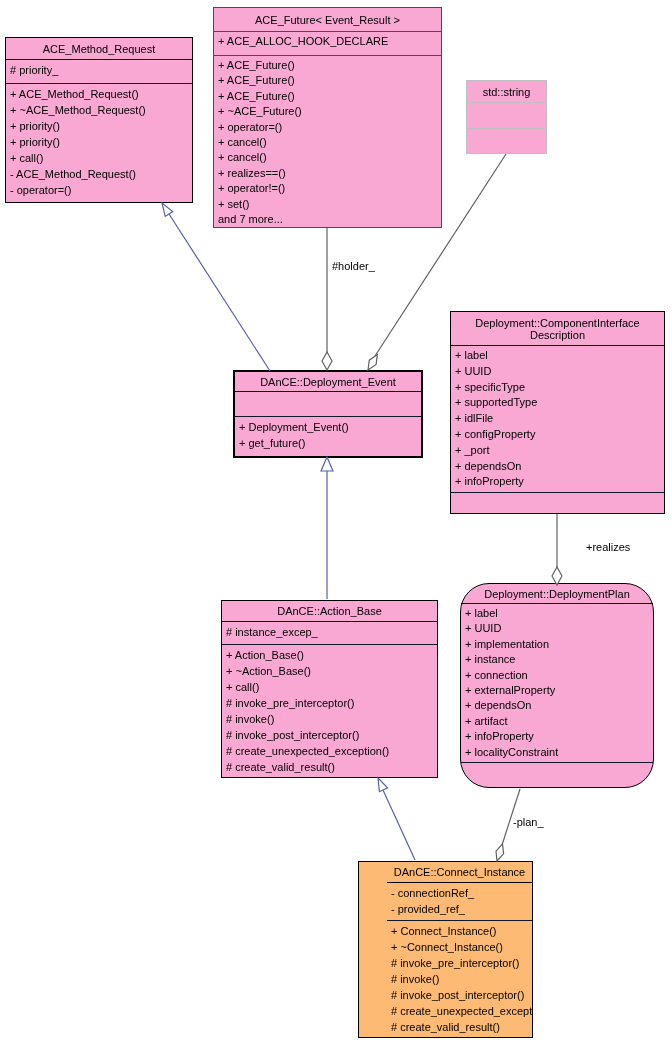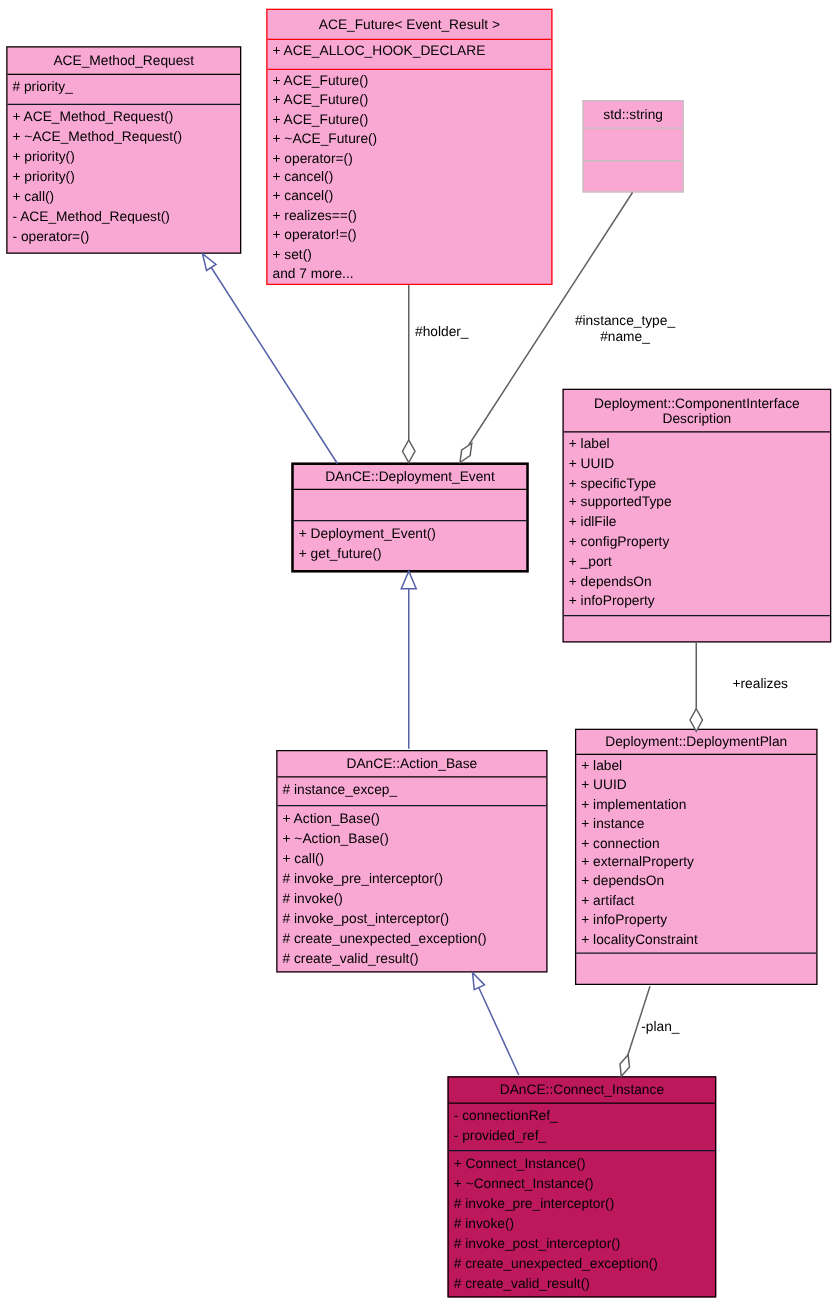--- a/index.html
+++ b/index.html
@@ -27,25 +27,25 @@
   #box-cid{left:450px;top:311px;width:215px;height:203px;}
   #box-cid .title{height:34px;}
   #box-cid .attrs{height:147px;}
   #box-cid .row{line-height:15.8px;}
   #box-de{left:233px;top:370px;width:190px;height:88px;border-width:2px;}
   #box-de .title{height:20px;}
   #box-de .attrs{height:25px;}
   #box-ab{left:221px;top:600px;width:217px;height:178px;}
   #box-ab .title{height:21px;}
   #box-ab .attrs{height:23px;}
-  #box-dp{left:460px;top:583px;width:194px;height:205px;}
+  #box-dp{left:460px;top:583px;width:194px;height:205px;border-radius:29px;}
   #box-dp .title{height:20px;}
   #box-dp .attrs{height:159px;}
   #box-dp .row{line-height:15.4px;}
-  #box-ci{left:358px;top:861px;width:215px;height:177px;background:#be185d;}
+  #box-ci{left:358px;top:861px;width:175px;height:177px;background:#fdba74;padding-left:28px;}
   #box-ci .title{height:21px;}
   #box-ci .attrs{height:38px;}
   
   #edges{position:absolute;left:0;top:0;width:672px;height:1043px;z-index:3;pointer-events:none;}
   .edge-label{position:absolute;z-index:4;font-size:11px;line-height:13px;white-space:nowrap;}
   #lbl-instance{left:440px;top:251px;width:120px;text-align:center;}
   #lbl-holder{left:332px;top:260px;}
   #lbl-realizes{left:586px;top:541px;}
   #lbl-plan{left:513px;top:816px;}
 </style>
@@ -207,20 +207,16 @@
       <polygon points="378,778 379.4,791.7 387.6,787.9" fill="#ffffff"></polygon>
     </g>
 
     <g stroke="#606060" fill="none" stroke-width="1.2">
       <line x1="520" y1="789" x2="502" y2="845"></line>
       <polygon points="497,861 503.6,853.6 502.5,843.9 496,851.2" fill="#ffffff"></polygon>
     </g>
   </svg>
 
   <div class="edge-label" id="lbl-holder">#holder_</div>
-  <div class="edge-label" id="lbl-instance">
-    <div>#instance_type_</div>
-    <div>#name_</div>
-  </div>
   <div class="edge-label" id="lbl-realizes">+realizes</div>
   <div class="edge-label" id="lbl-plan">-plan_</div>
 
 </div>
 
 </body></html>

